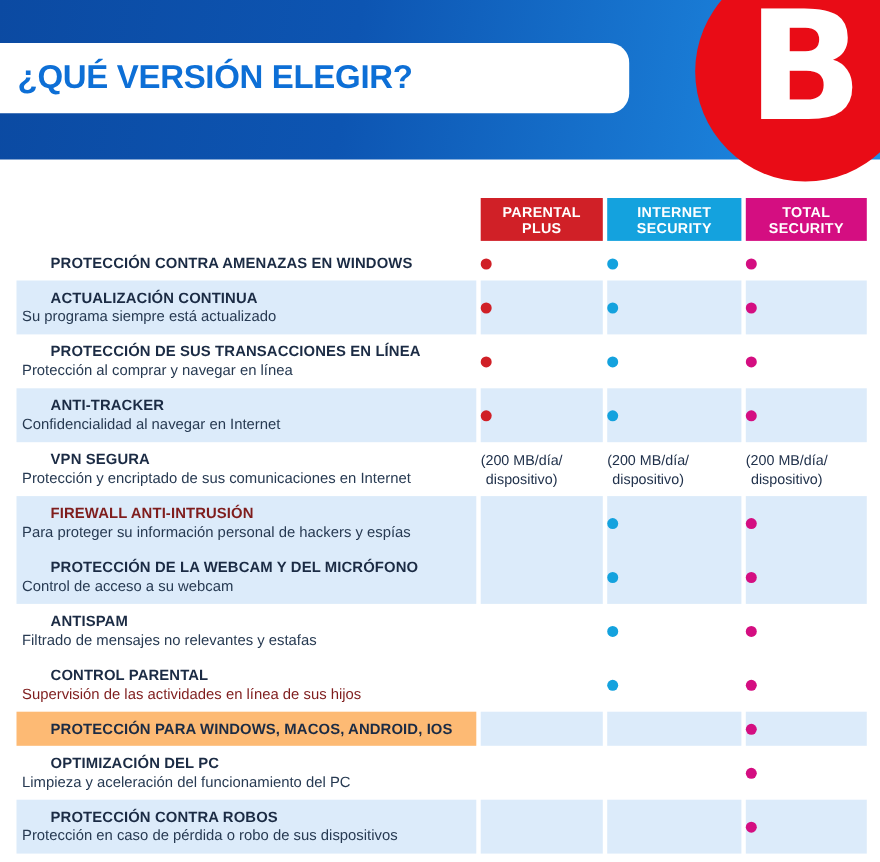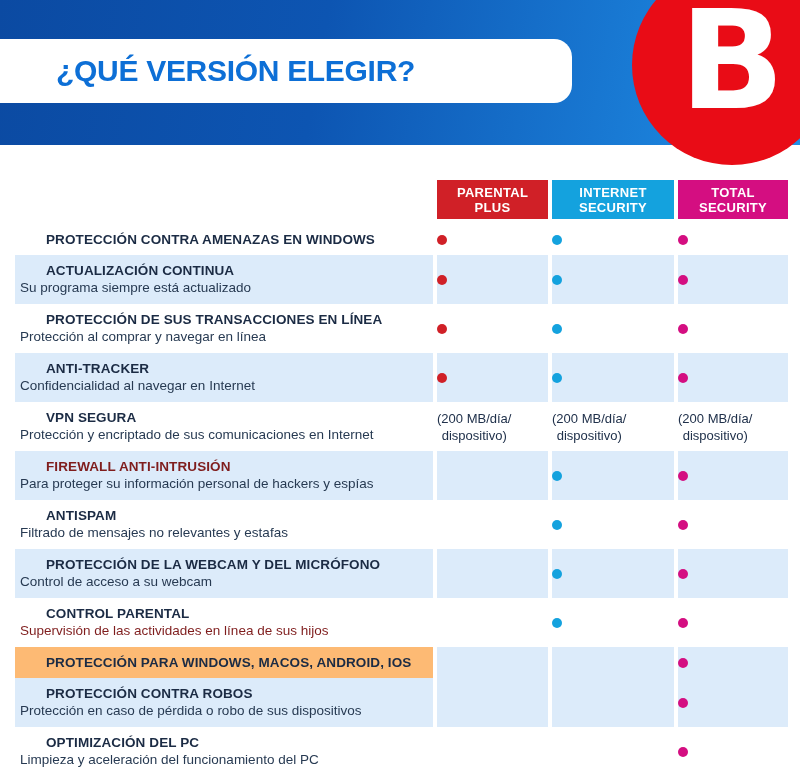--- a/index.html
+++ b/index.html
@@ -18,21 +18,21 @@
     background:linear-gradient(100deg, #0b4aa2 0%, #0d55b2 40%, #2090e8 100%);
   }
   .pill {
     position:absolute; left:0; top:39px;
     width:572px; height:64px;
     background:#ffffff;
     border-radius:0 18px 18px 0;
     display:flex; align-items:center;
   }
   .pill .page-title {
-    margin:0; padding-left:56px;
+    margin:0; padding-left:16px;
     font-size:30px; font-weight:bold;
     color:#0d6fd6; letter-spacing:-0.3px;
     white-space:nowrap;
   }
   .logo {
     position:absolute; left:632px; top:-35px;
     width:200px; height:200px;
     border-radius:50%;
     background:#e90c16;
     z-index:3;
@@ -201,46 +201,46 @@
         </div>
         <div class="cell val-cell shaded" style="background: rgb(220, 235, 250);"></div>
         <div class="cell val-cell shaded" style="background: rgb(220, 235, 250);">
           <span class="dot" style="background: rgb(20, 162, 222);"></span>
         </div>
         <div class="cell val-cell shaded" style="background: rgb(220, 235, 250);">
           <span class="dot" style="background: rgb(212, 14, 129);"></span>
         </div>
       </div>
       <div class="grid">
+        <div class="cell label-cell shaded" style="background: rgb(220, 235, 250);">
+          <div class="row-title" style="color: rgb(27, 43, 68);">PROTECCIÓN DE LA WEBCAM Y DEL MICRÓFONO</div>
+          <div class="row-sub" style="color: rgb(39, 58, 82);">Control de acceso a su webcam</div>
+        </div>
+        <div class="cell val-cell shaded" style="background: rgb(220, 235, 250);"></div>
+        <div class="cell val-cell shaded" style="background: rgb(220, 235, 250);">
+          <span class="dot" style="background: rgb(20, 162, 222);"></span>
+        </div>
+        <div class="cell val-cell shaded" style="background: rgb(220, 235, 250);">
+          <span class="dot" style="background: rgb(212, 14, 129);"></span>
+        </div>
+      </div>
+      <div class="grid">
         <div class="cell label-cell">
           <div class="row-title" style="color: rgb(27, 43, 68);">ANTISPAM</div>
           <div class="row-sub" style="color: rgb(39, 58, 82);">Filtrado de mensajes no relevantes y estafas</div>
         </div>
         <div class="cell val-cell"></div>
         <div class="cell val-cell">
           <span class="dot" style="background: rgb(20, 162, 222);"></span>
         </div>
         <div class="cell val-cell">
           <span class="dot" style="background: rgb(212, 14, 129);"></span>
         </div>
       </div>
       <div class="grid">
-        <div class="cell label-cell shaded" style="background: rgb(220, 235, 250);">
-          <div class="row-title" style="color: rgb(27, 43, 68);">PROTECCIÓN DE LA WEBCAM Y DEL MICRÓFONO</div>
-          <div class="row-sub" style="color: rgb(39, 58, 82);">Control de acceso a su webcam</div>
-        </div>
-        <div class="cell val-cell shaded" style="background: rgb(220, 235, 250);"></div>
-        <div class="cell val-cell shaded" style="background: rgb(220, 235, 250);">
-          <span class="dot" style="background: rgb(20, 162, 222);"></span>
-        </div>
-        <div class="cell val-cell shaded" style="background: rgb(220, 235, 250);">
-          <span class="dot" style="background: rgb(212, 14, 129);"></span>
-        </div>
-      </div>
-      <div class="grid">
         <div class="cell label-cell">
           <div class="row-title" style="color: rgb(27, 43, 68);">CONTROL PARENTAL</div>
           <div class="row-sub" style="color: #7f1d1d;">Supervisión de las actividades en línea de sus hijos</div>
         </div>
         <div class="cell val-cell"></div>
         <div class="cell val-cell">
           <span class="dot" style="background: rgb(20, 162, 222);"></span>
         </div>
         <div class="cell val-cell">
           <span class="dot" style="background: rgb(212, 14, 129);"></span>
@@ -250,35 +250,35 @@
         <div class="cell label-cell shaded" style="background: #fdba74;">
           <div class="row-title" style="color: rgb(27, 43, 68);">PROTECCIÓN PARA WINDOWS, MACOS, ANDROID, IOS</div>
         </div>
         <div class="cell val-cell shaded" style="background: rgb(220, 235, 250);"></div>
         <div class="cell val-cell shaded" style="background: rgb(220, 235, 250);"></div>
         <div class="cell val-cell shaded" style="background: rgb(220, 235, 250);">
           <span class="dot" style="background: rgb(212, 14, 129);"></span>
         </div>
       </div>
       <div class="grid">
+        <div class="cell label-cell">
+          <div class="row-title" style="color: rgb(27, 43, 68);">OPTIMIZACIÓN DEL PC</div>
+          <div class="row-sub" style="color: rgb(39, 58, 82);">Limpieza y aceleración del funcionamiento del PC</div>
+        </div>
+        <div class="cell val-cell"></div>
+        <div class="cell val-cell"></div>
+        <div class="cell val-cell">
+          <span class="dot" style="background: rgb(212, 14, 129);"></span>
+        </div>
+      </div>
+      <div class="grid">
         <div class="cell label-cell shaded" style="background: rgb(220, 235, 250);">
           <div class="row-title" style="color: rgb(27, 43, 68);">PROTECCIÓN CONTRA ROBOS</div>
           <div class="row-sub" style="color: rgb(39, 58, 82);">Protección en caso de pérdida o robo de sus dispositivos</div>
         </div>
         <div class="cell val-cell shaded" style="background: rgb(220, 235, 250);"></div>
         <div class="cell val-cell shaded" style="background: rgb(220, 235, 250);"></div>
         <div class="cell val-cell shaded" style="background: rgb(220, 235, 250);">
           <span class="dot" style="background: rgb(212, 14, 129);"></span>
         </div>
       </div>
-      <div class="grid">
-        <div class="cell label-cell">
-          <div class="row-title" style="color: rgb(27, 43, 68);">OPTIMIZACIÓN DEL PC</div>
-          <div class="row-sub" style="color: rgb(39, 58, 82);">Limpieza y aceleración del funcionamiento del PC</div>
-        </div>
-        <div class="cell val-cell"></div>
-        <div class="cell val-cell"></div>
-        <div class="cell val-cell">
-          <span class="dot" style="background: rgb(212, 14, 129);"></span>
-        </div>
-      </div>
     </div>
 </div>
 
 </body></html>

